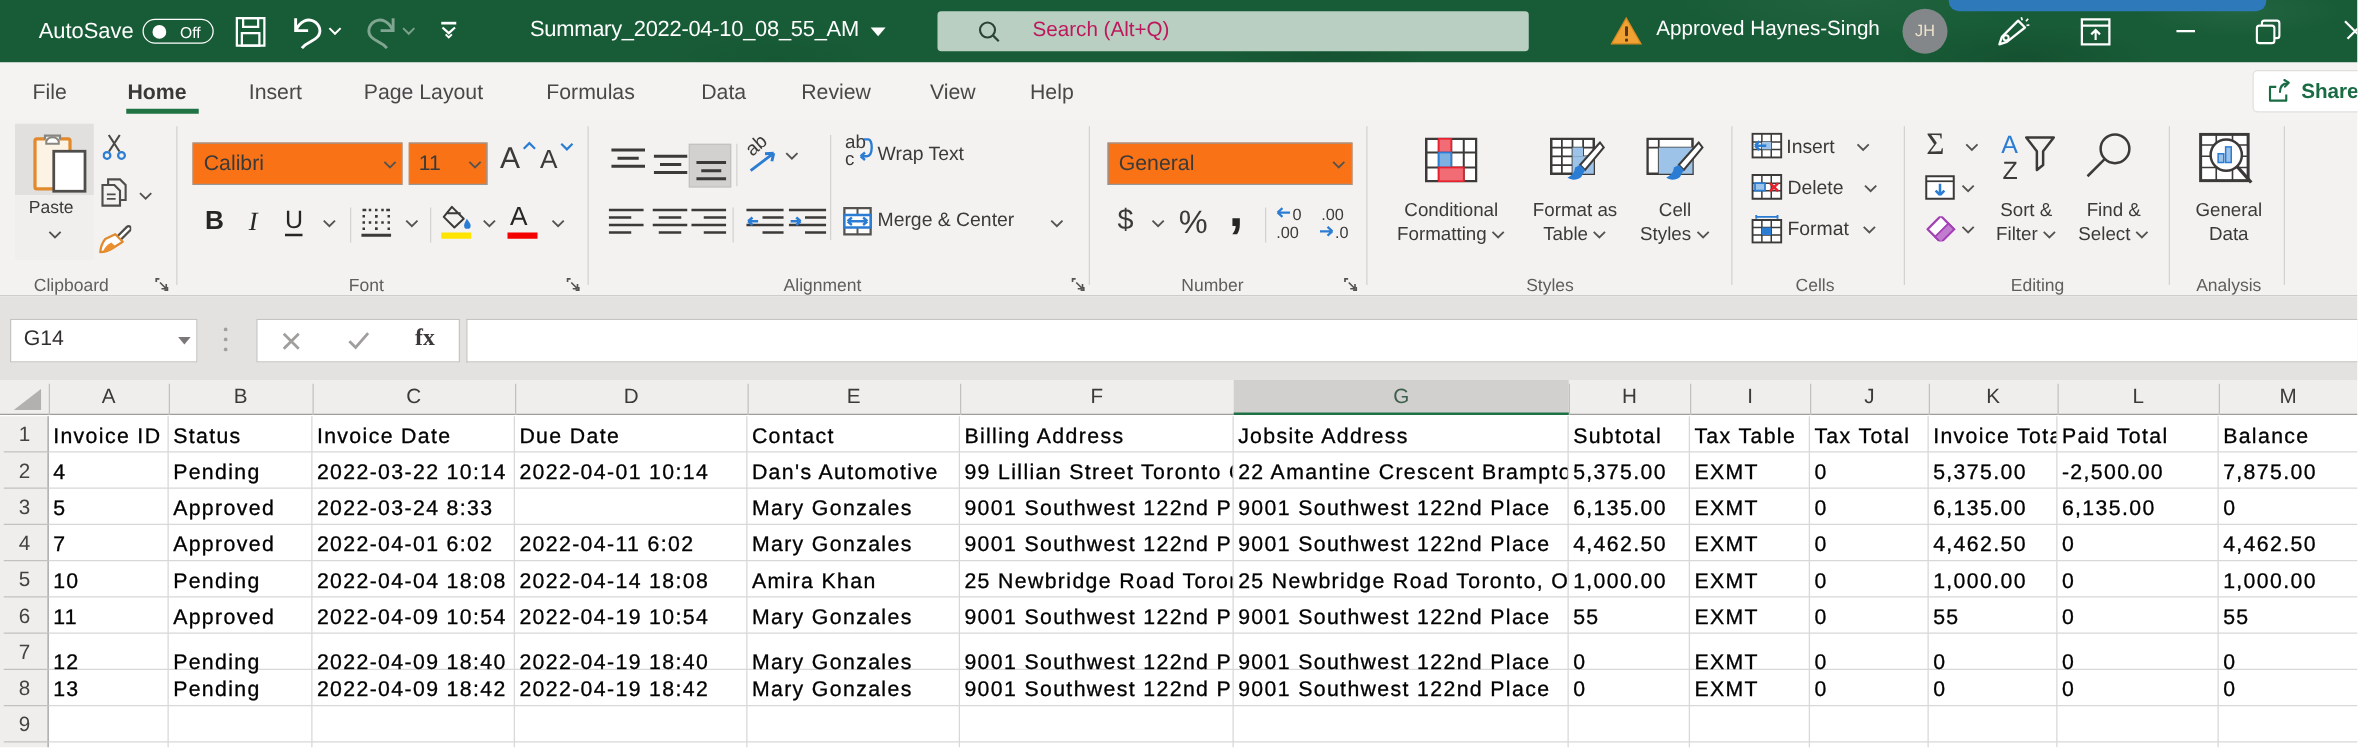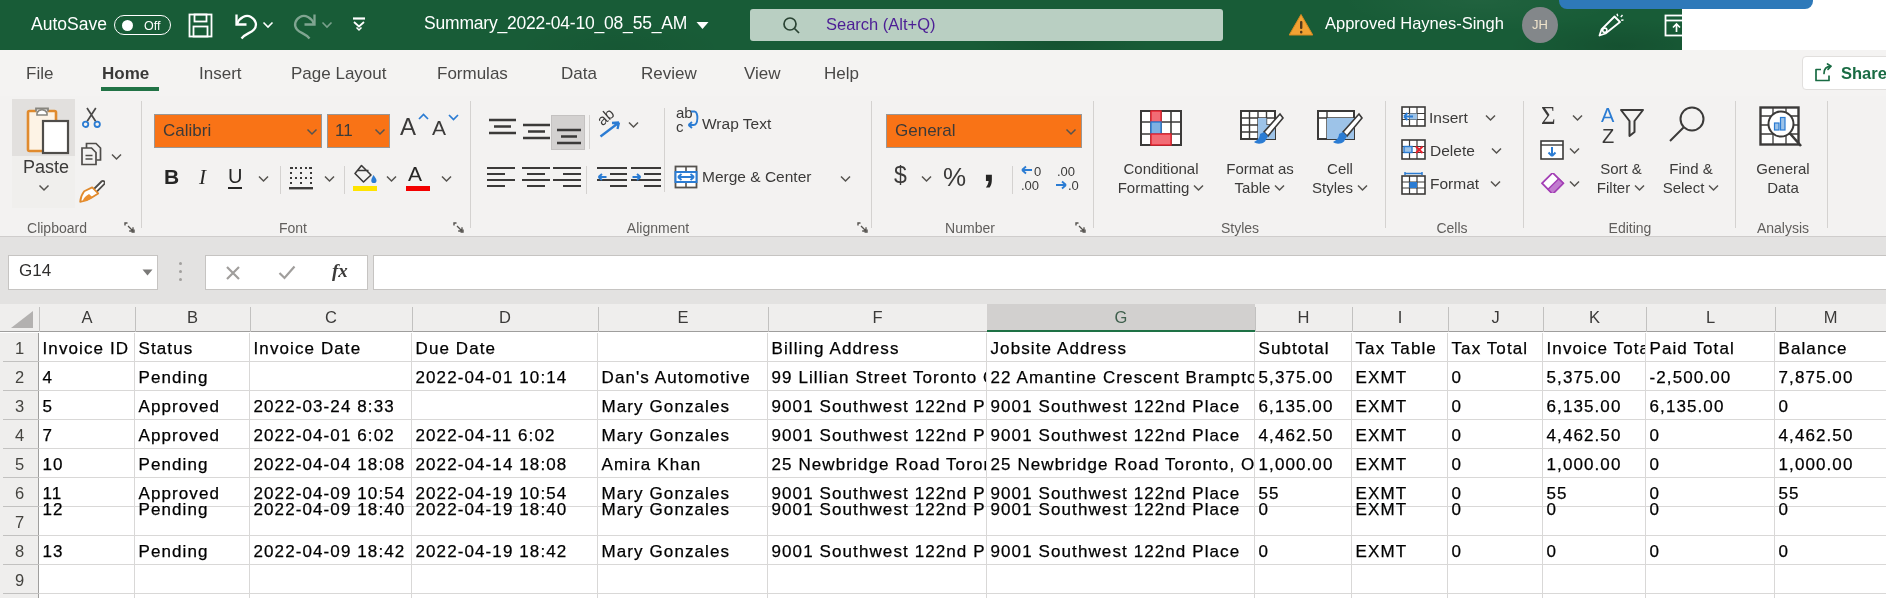--- a/index.html
+++ b/index.html
@@ -2,37 +2,37 @@
 <html><head>
 <meta charset="utf-8">
 <style>
   * { margin:0; padding:0; box-sizing:border-box; }
   html,body { width:1886px; height:598px; overflow:hidden; background:#fff;
     font-family:"Liberation Sans", sans-serif; }
   #page { position:relative; width:1886px; height:598px; overflow:hidden; }
   .abs { position:absolute; }
 
   
-  #titlebar { position:absolute; left:0; top:0; width:1682px; height:50px;
+  #titlebar { position:absolute; left:0; top:0; width:1886px; height:50px;
     background:
       radial-gradient(ellipse 130px 35px at 1060px 42px, rgba(0,0,0,0.10), rgba(0,0,0,0) 70%),
       radial-gradient(ellipse 160px 40px at 1620px 46px, rgba(0,0,0,0.12), rgba(0,0,0,0) 70%),
       radial-gradient(ellipse 120px 30px at 1790px 8px, rgba(255,255,255,0.05), rgba(255,255,255,0) 70%),
       radial-gradient(ellipse 200px 45px at 1480px 0px, rgba(255,255,255,0.04), rgba(255,255,255,0) 70%),
       radial-gradient(ellipse 150px 40px at 620px 48px, rgba(0,0,0,0.05), rgba(0,0,0,0) 70%),
       #185c37; }
   #autosave-label { position:absolute; left:31px; top:14px; font-size:17.5px; color:#fff; }
   #autosave-pill { position:absolute; left:114px; top:15px; width:57px; height:20px;
     border:1.5px solid #fff; border-radius:10px; }
   #autosave-dot { position:absolute; left:7px; top:3.5px; width:11px; height:11px; border-radius:50%; background:#fff; }
   #autosave-off { position:absolute; left:29px; top:2.5px; font-size:12.5px; color:#fff; }
   #doc-title { position:absolute; left:424px; top:13px; font-size:17.5px; letter-spacing:-0.2px; color:#fff; }
   #search-box { position:absolute; left:750px; top:9px; width:473px; height:32px; background:#b9cfc2; border-radius:3px; }
   #search-box .mag { position:absolute; left:32px; top:7px; }
-  #search-box .stext { position:absolute; left:76px; top:6px; font-size:16.5px; color:#4c1d95; }
+  #search-box .stext { position:absolute; left:76px; top:6px; font-size:16.5px; color:#be185d; }
   #user-name { position:absolute; left:1325px; top:14px; font-size:16.5px; color:#fff; }
   #avatar { position:absolute; left:1522px; top:7px; width:36px; height:36px; border-radius:50%;
     background:#83878a; color:#efe3cb; font-size:13px; text-align:center; line-height:36px; }
   #blue-banner { position:absolute; left:1559px; top:0; width:254px; height:9px; background:#2e79b9;
     border-radius:0 0 8px 8px; }
 
   
   #menubar { position:absolute; left:0; top:50px; width:1886px; height:46px; background:#f4f3f2; }
   .mtab { position:absolute; top:14px; font-size:17px; color:#494847; }
   #home-underline { position:absolute; left:101px; top:37px; width:58px; height:4px; background:#217346; }
@@ -185,21 +185,21 @@
     <div class="gsep" style="left:1827px"></div>
 
     <div class="abs" style="left:12px;top:3px;width:63px;height:57px;background:#e2e0de"></div>
     <div class="abs" style="left:12px;top:60px;width:63px;height:52px;background:#f0efed"></div>
     <svg class="abs" style="left:26px;top:11px" width="44" height="48" viewBox="0 0 44 48">
       <rect x="2" y="4" width="28" height="40" rx="1.5" fill="#fdf3e5" stroke="#e08a2d" stroke-width="2.6"></rect>
       <path d="M10 4.5 L10 1.5 L22 1.5 L22 4.5" fill="#f6f3f1" stroke="#88867f" stroke-width="1.8"></path>
       <path d="M11 6 A5.5 5.5 0 0 1 21 6 L21 8 L11 8 Z" fill="#fff" stroke="#88867f" stroke-width="1.6"></path>
       <rect x="17" y="14" width="25" height="32" fill="#fff" stroke="#4f4d4a" stroke-width="2.2"></rect>
     </svg>
-    <div class="rtext abs" style="left:23px;top:61px;font-size:18px">Paste</div>
+    <div class="rtext abs" style="left:23px;top:61px;font-size:14px">Paste</div>
     <svg class="abs" style="left:38px;top:88px" width="12" height="8" viewBox="0 0 12 8" fill="none" stroke="#55534f" stroke-width="1.5">
         <path d="M1.5 1.5 L6 6 L10.5 1.5"></path>
       </svg>
 
     <svg class="abs" style="left:82px;top:11px" width="19" height="22" viewBox="0 0 19 22" fill="none">
       <path d="M13.8 1 L5.2 14.2 M5 1 L13.6 14.2" stroke="#4a4948" stroke-width="1.7"></path>
       <circle cx="3.6" cy="17.3" r="2.7" stroke="#2b7cd3" stroke-width="1.8"></circle>
         <circle cx="15.2" cy="17.3" r="2.7" stroke="#2b7cd3" stroke-width="1.8"></circle>
     </svg>
 
@@ -554,21 +554,21 @@
     <div class="abs" style="left:179px;top:25px;width:3px;height:3px;background:#a2a09e;border-radius:50%"></div>
     <div class="abs" style="left:179px;top:33px;width:3px;height:3px;background:#a2a09e;border-radius:50%"></div>
     <div class="abs" style="left:179px;top:41px;width:3px;height:3px;background:#a2a09e;border-radius:50%"></div>
     <div class="fwhite" style="left:205px;width:163px">
       <svg class="abs" style="left:19px;top:9px" width="16" height="16" viewBox="0 0 16 16" fill="none" stroke="#a09e9c" stroke-width="2.2">
           <path d="M2 2 L14 14 M14 2 L2 14"></path>
         </svg>
       <svg class="abs" style="left:72px;top:9px" width="18" height="15" viewBox="0 0 18 15" fill="none" stroke="#a09e9c" stroke-width="2.2">
           <path d="M1.5 8 L6.5 13 L16.5 1.5"></path>
         </svg>
-      <div class="abs" style="left:126px;top:4px;font-size:19px;font-style:italic;font-family:'Liberation Serif',serif;color:#3b3a39;font-weight:700">fx</div>
+      <div class="abs" style="left:126px;top:4px;font-size:19px;font-family:'Liberation Serif',serif;color:#3b3a39;font-weight:700">fx</div>
     </div>
     <div class="fwhite" style="left:373px;width:1513px;border-right:none"></div>
   </div>
   <div id="sheet">
 
     <div class="abs" style="left:0;top:0;width:1886px;height:28px;background:#efeeed;border-bottom:1px solid #9f9e9d"></div>
     <svg class="abs" style="left:11px;top:7px" width="22" height="17" viewBox="0 0 22 17">
         <path d="M22 0 L22 17 L0 17 Z" fill="#b3b1b0"></path>
       </svg>
     <div class="hsep" style="left:39px"></div>
@@ -639,32 +639,34 @@
     <div class="hg" style="top:202px"></div>
     <div class="hg" style="top:231px"></div>
     <div class="hg" style="top:260px"></div>
     <div class="hg" style="top:289px"></div>
 
     <div class="row" style="top:29px">
       <div class="cell c0">Invoice ID</div>
         <div class="cell c1">Status</div>
         <div class="cell c2">Invoice Date</div>
         <div class="cell c3">Due Date</div>
+        <div class="cell c4">Contact</div>
         <div class="cell c5">Billing Address</div>
         <div class="cell c6">Jobsite Address</div>
         <div class="cell c7">Subtotal</div>
         <div class="cell c8">Tax Table</div>
         <div class="cell c9">Tax Total</div>
         <div class="cell c10">Invoice Total</div>
         <div class="cell c11">Paid Total</div>
         <div class="cell c12">Balance</div>
     </div>
     <div class="row" style="top:58px">
       <div class="cell c0">4</div>
         <div class="cell c1">Pending</div>
+        <div class="cell c2">2022-03-22 10:14</div>
         <div class="cell c3">2022-04-01 10:14</div>
         <div class="cell c4">Dan's Automotive</div>
         <div class="cell c5">99 Lillian Street Toronto ON</div>
         <div class="cell c6">22 Amantine Crescent Brampton</div>
         <div class="cell c7">5,375.00</div>
         <div class="cell c8">EXMT</div>
         <div class="cell c9">0</div>
         <div class="cell c10">5,375.00</div>
         <div class="cell c11">-2,500.00</div>
         <div class="cell c12">7,875.00</div>
@@ -721,21 +723,21 @@
         <div class="cell c4">Mary Gonzales</div>
         <div class="cell c5">9001 Southwest 122nd Place</div>
         <div class="cell c6">9001 Southwest 122nd Place</div>
         <div class="cell c7">55</div>
         <div class="cell c8">EXMT</div>
         <div class="cell c9">0</div>
         <div class="cell c10">55</div>
         <div class="cell c11">0</div>
         <div class="cell c12">55</div>
     </div>
-    <div class="row" style="top:190px">
+    <div class="row" style="top:210px">
       <div class="cell c0">12</div>
         <div class="cell c1">Pending</div>
         <div class="cell c2">2022-04-09 18:40</div>
         <div class="cell c3">2022-04-19 18:40</div>
         <div class="cell c4">Mary Gonzales</div>
         <div class="cell c5">9001 Southwest 122nd Place</div>
         <div class="cell c6">9001 Southwest 122nd Place</div>
         <div class="cell c7">0</div>
         <div class="cell c8">EXMT</div>
         <div class="cell c9">0</div>

